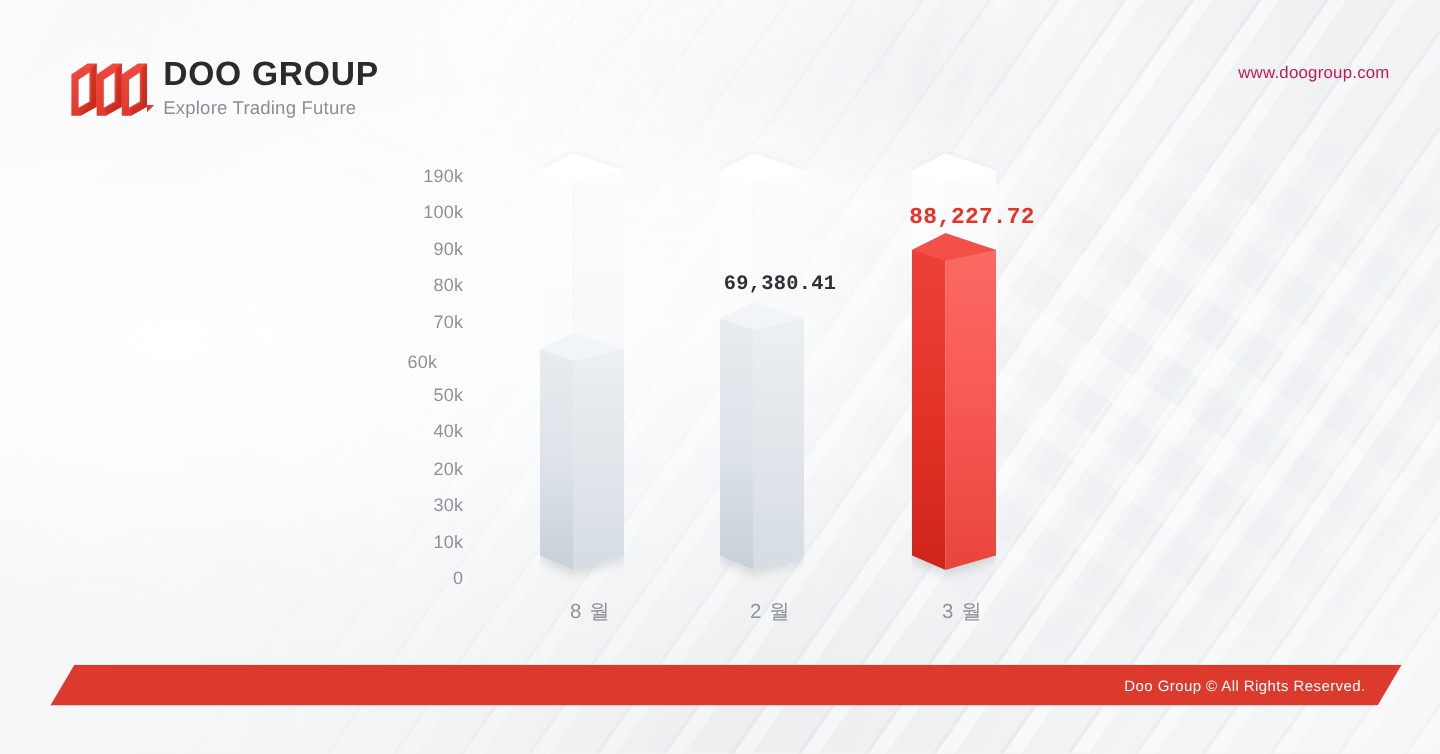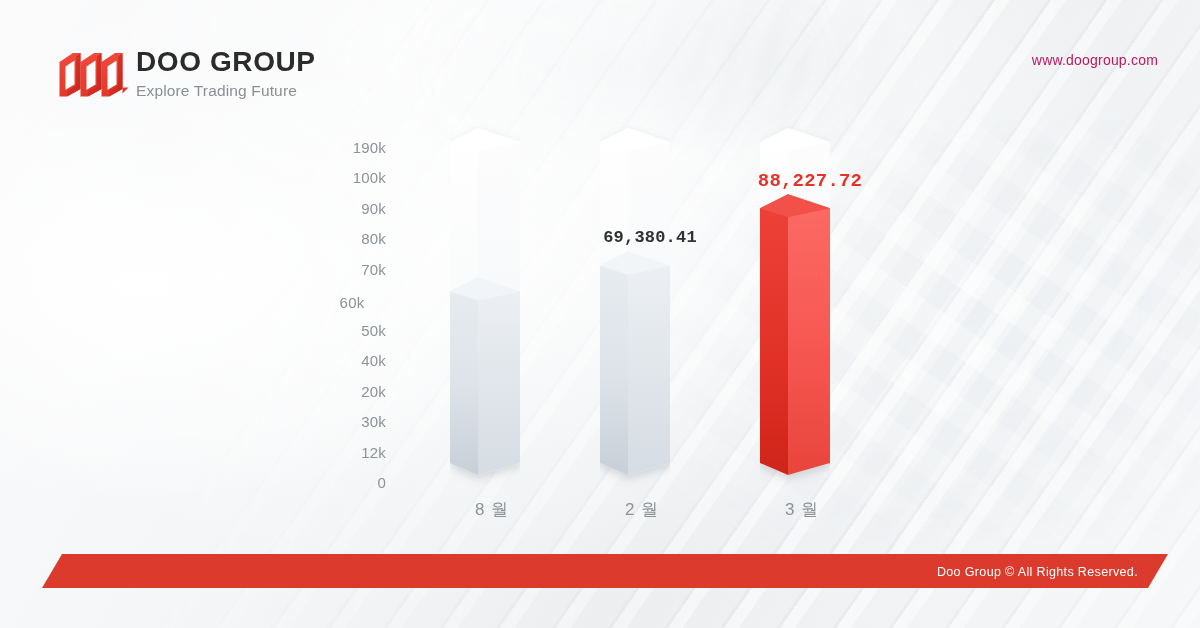--- a/index.html
+++ b/index.html
@@ -187,21 +187,21 @@
       <div class="y-tick" style="top: 9px;">190k</div>
       <div class="y-tick" style="top: 39.4545px;">100k</div>
       <div class="y-tick" style="top: 69.9091px;">90k</div>
       <div class="y-tick" style="top: 100.364px;">80k</div>
       <div class="y-tick" style="top: 130.818px;">70k</div>
       <div class="y-tick" style="top: 164px; text-align: center;">60k</div>
       <div class="y-tick" style="top: 191.727px;">50k</div>
       <div class="y-tick" style="top: 222.182px;">40k</div>
       <div class="y-tick" style="top: 252.636px;">20k</div>
       <div class="y-tick" style="top: 283.091px;">30k</div>
-      <div class="y-tick" style="top: 313.545px;">12k</div>
+      <div class="y-tick" style="top: 313.545px;">10k</div>
       <div class="y-tick" style="top: 344px;">0</div>
     </div>
   <div class="plot" id="plot">
       <div class="bar-group" style="left: 10px;">
         <svg viewBox="0 0 70 361" width="70" height="361" style="position: absolute; left: 0px; bottom: -12px;">
           <defs>
             <linearGradient id="trkL0" x1="0" y1="1" x2="0" y2="0">
               <stop offset="0%" stop-color="#e8ebee"></stop>
               <stop offset="30%" stop-color="#f8f9fa"></stop>
               <stop offset="100%" stop-color="#ffffff"></stop>

